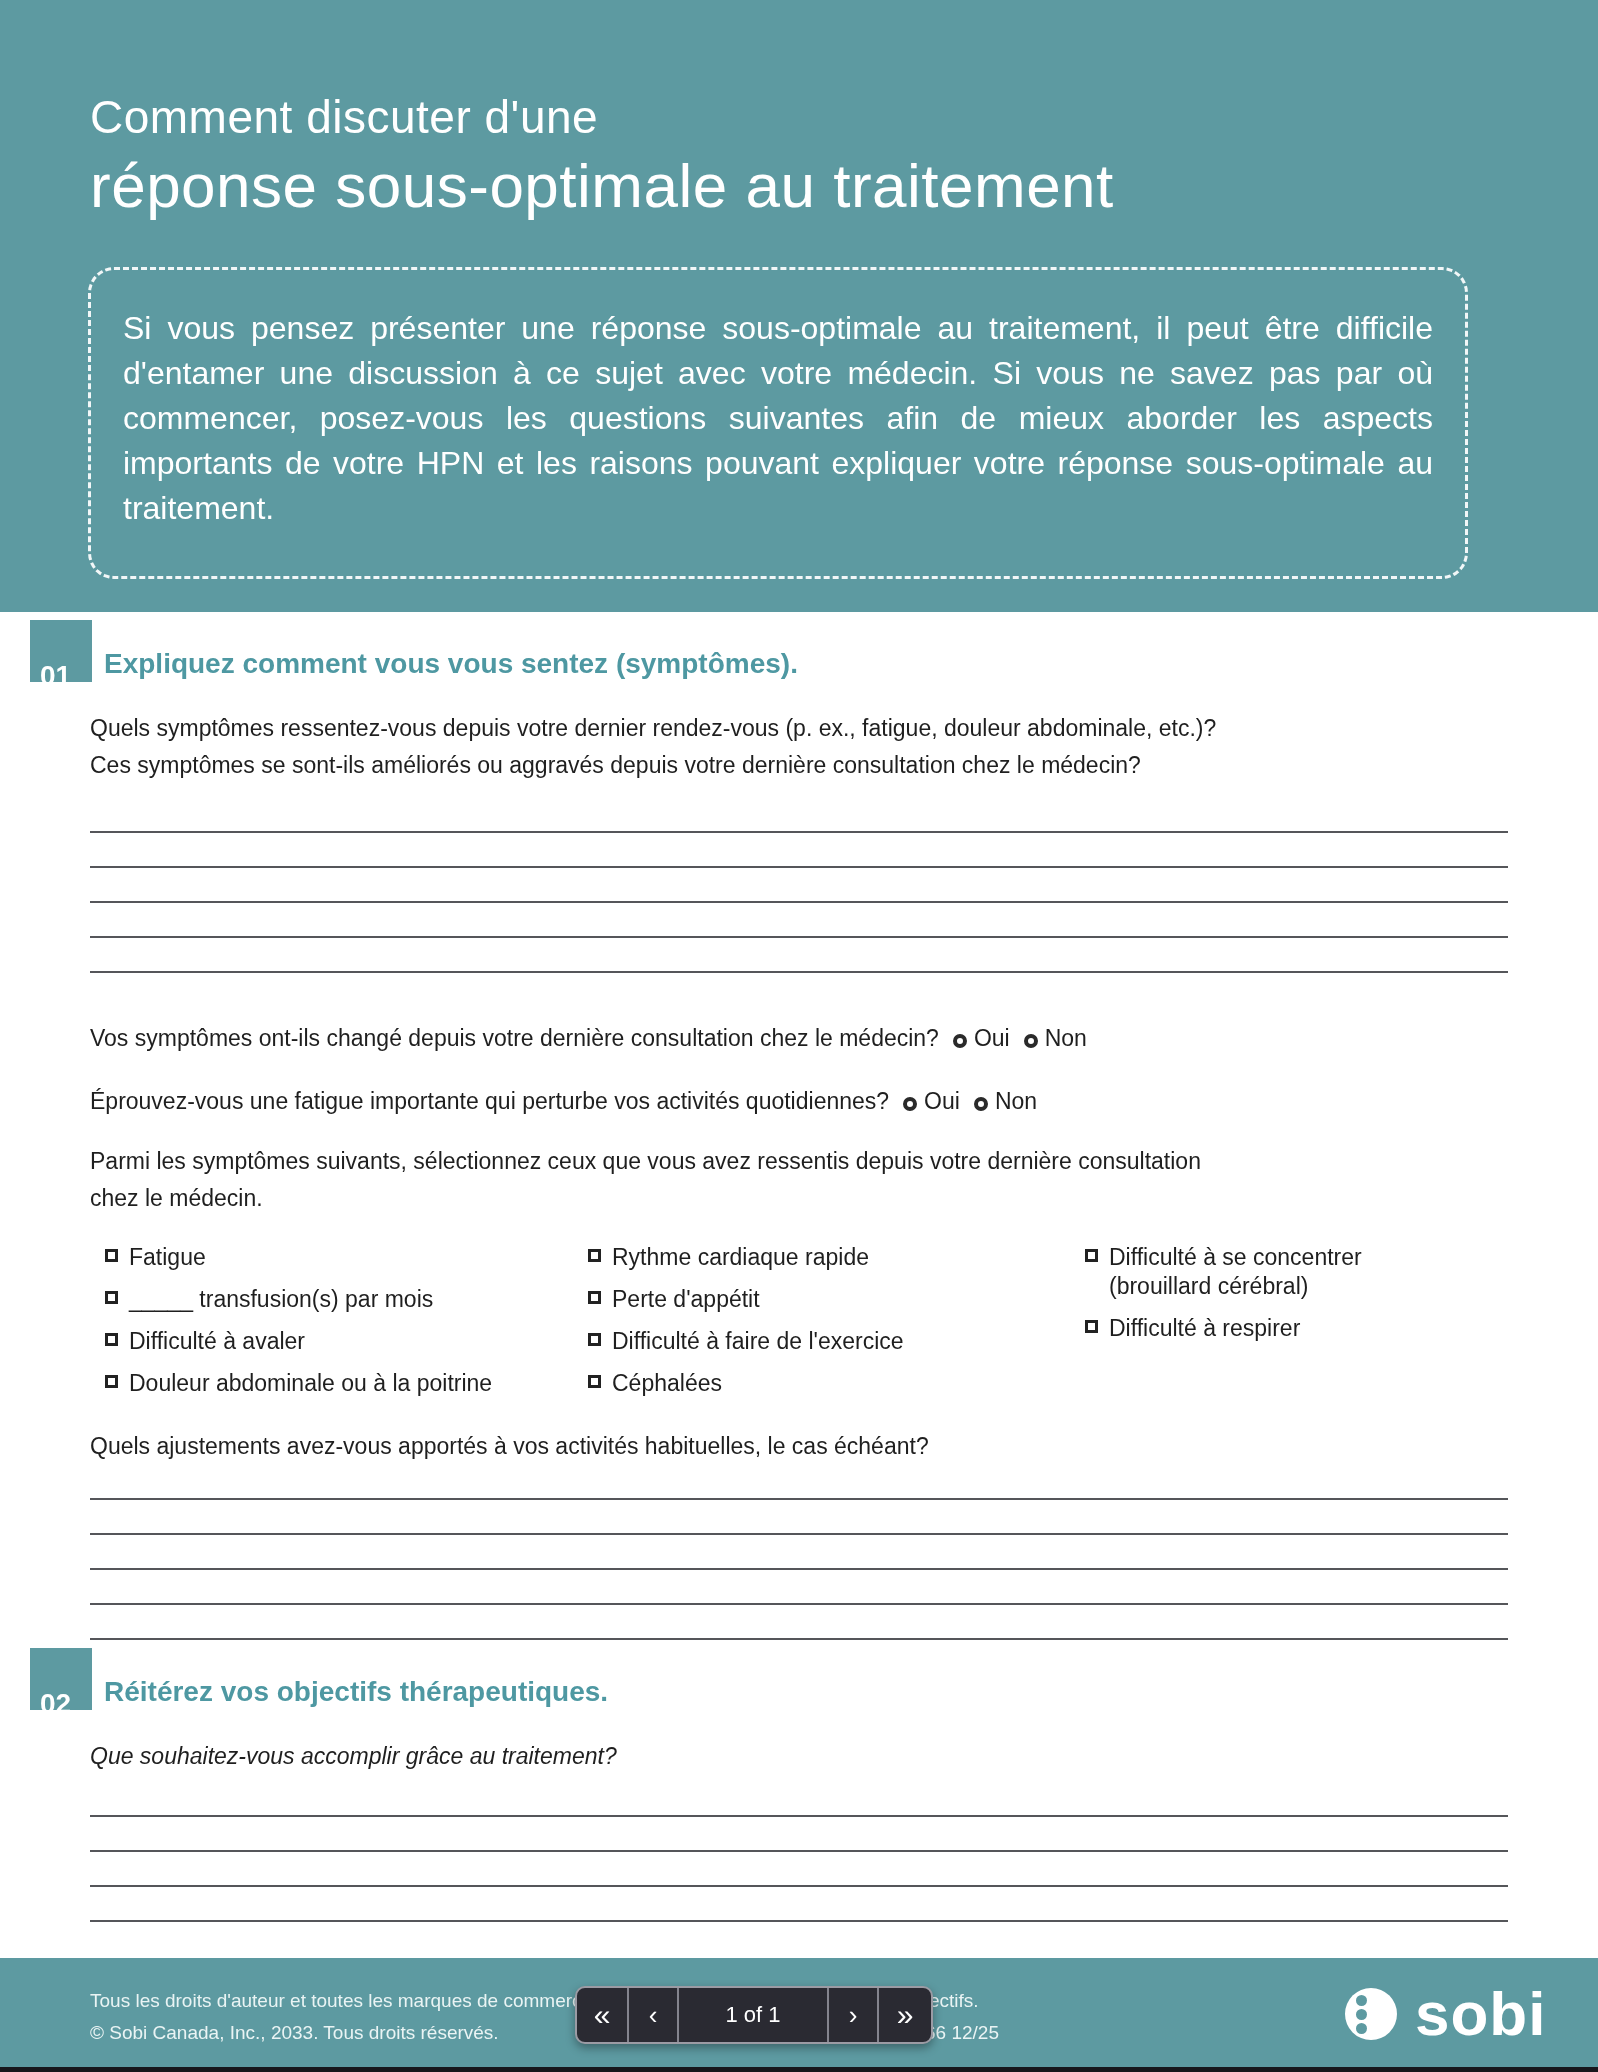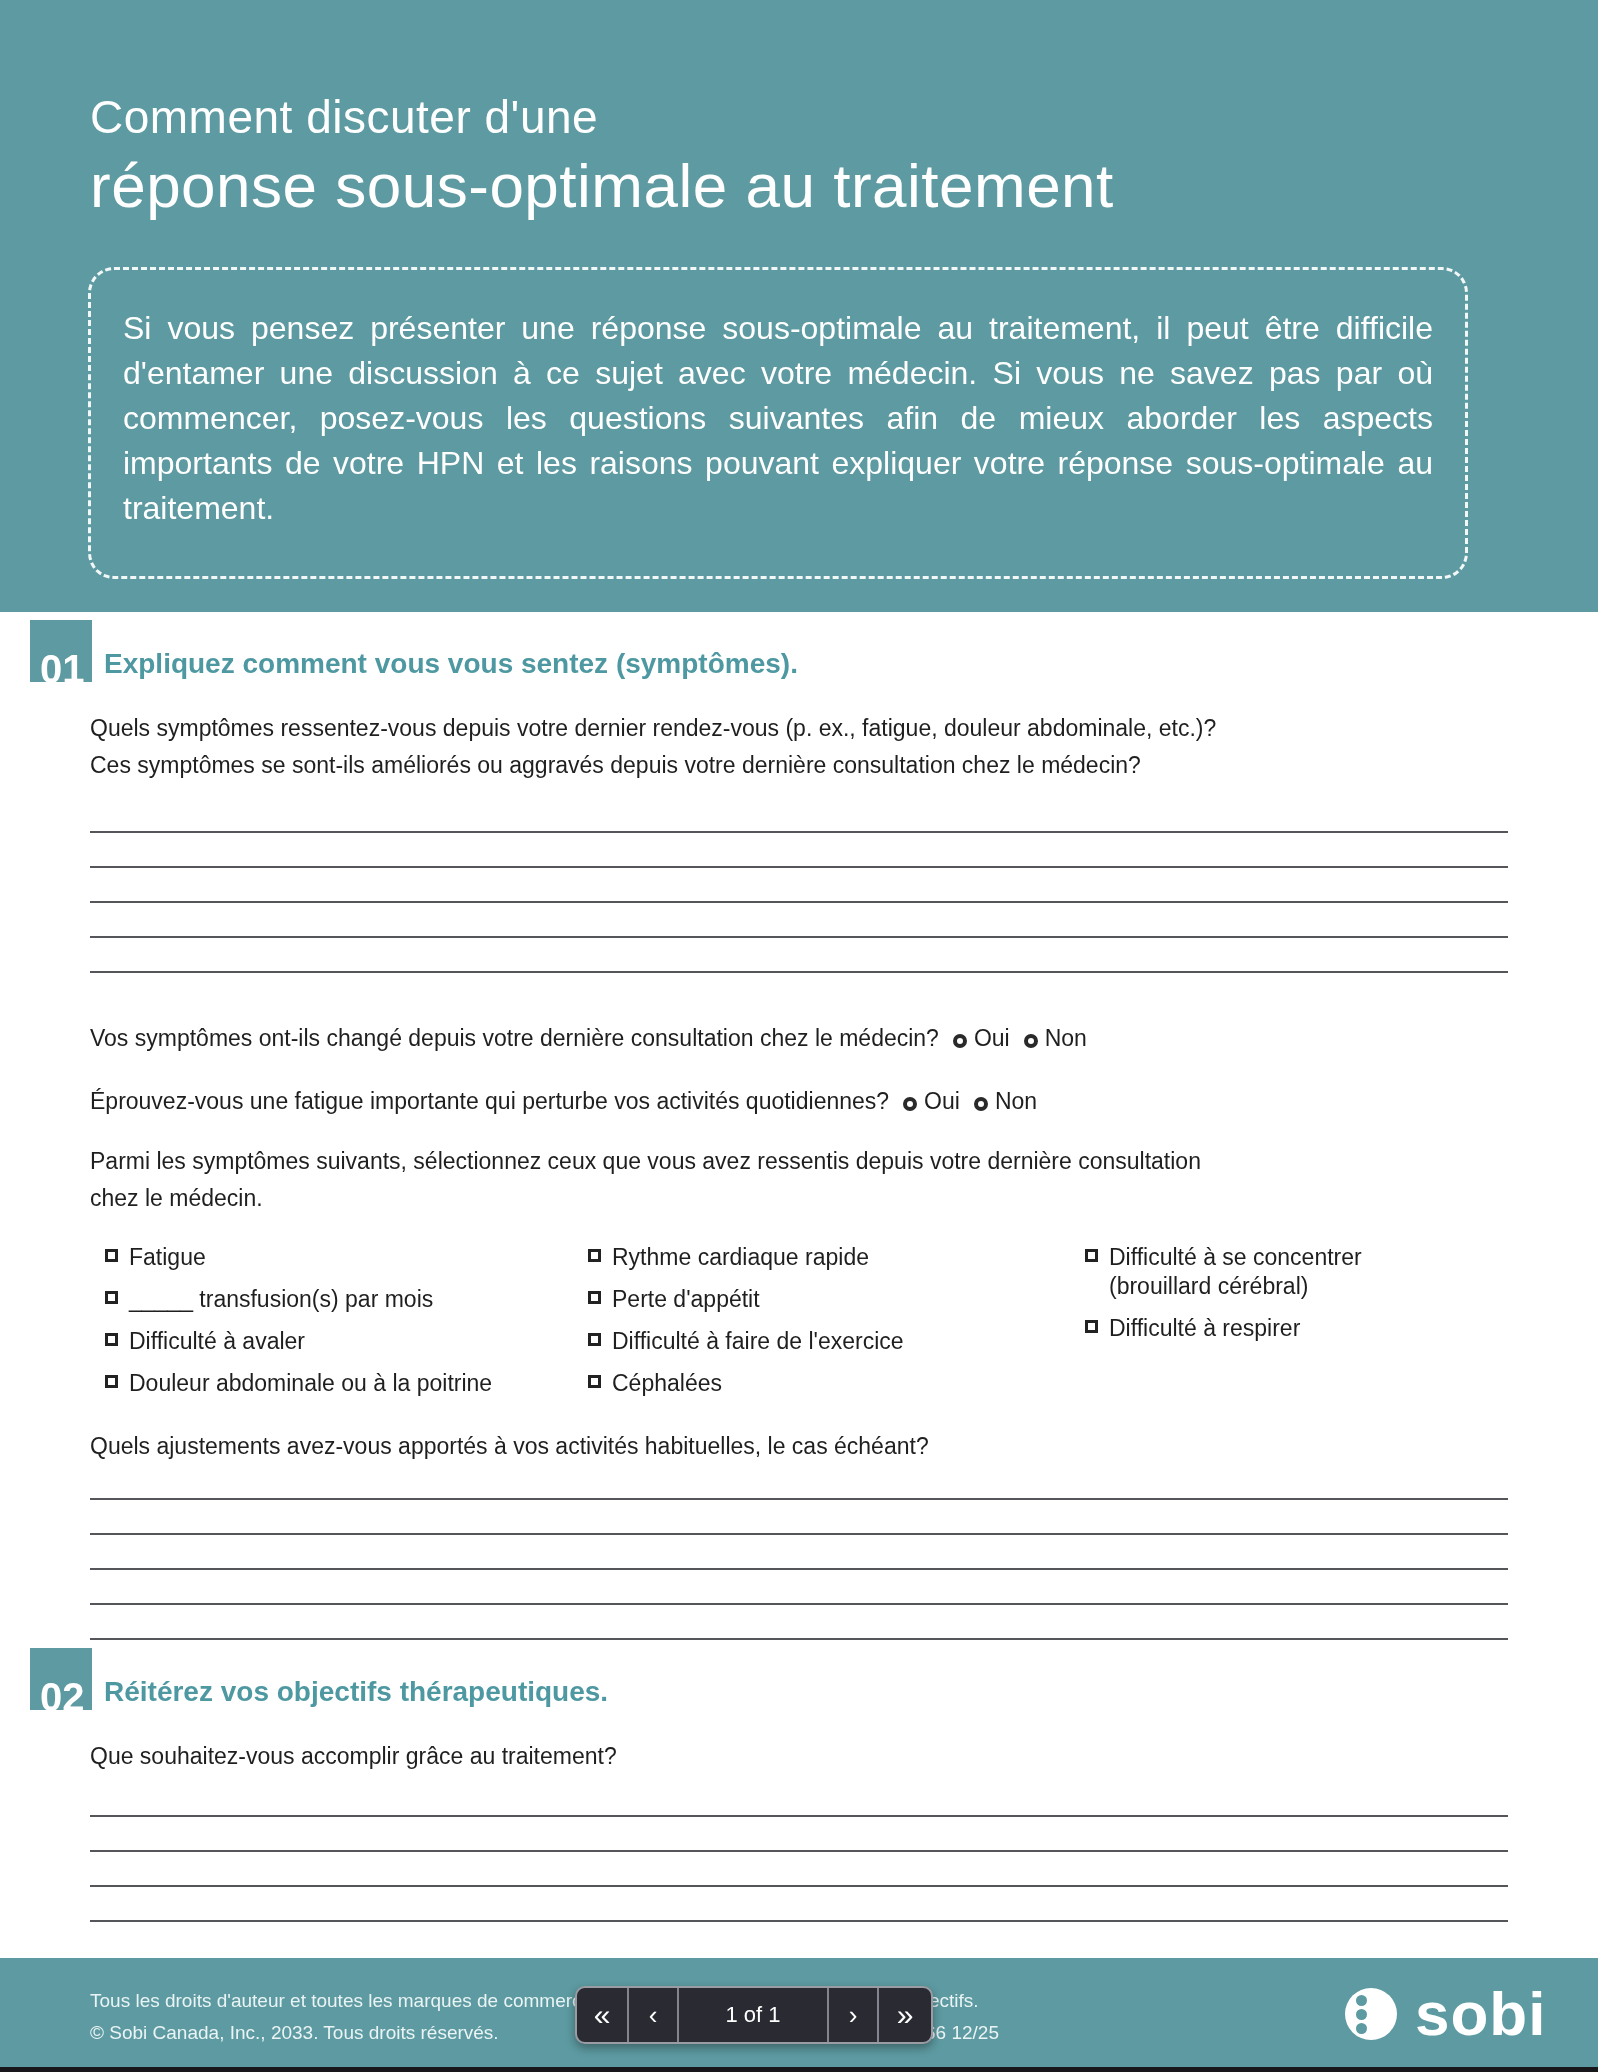--- a/index.html
+++ b/index.html
@@ -9,21 +9,21 @@
   
   .header { position:absolute; top:0; left:0; width:1598px; height:612px; background:#5d9aa1; }
   .title1 { position:absolute; left:90px; top:90px; color:#ffffff; font-size:46px; font-weight:400; letter-spacing:.5px; }
   .title2 { position:absolute; left:90px; top:150px; color:#ffffff; font-size:62px; font-weight:400; letter-spacing:.5px; }
   .intro-box { position:absolute; left:88px; top:267px; width:1380px; height:312px;
     border:3px dashed rgba(255,255,255,.92); border-radius:26px; padding:36px 32px;
     color:#ffffff; font-size:32px; line-height:45px; text-align:justify; }
 
   
   .badge { position:absolute; left:30px; width:62px; height:62px; background:#5d9aa1; }
-  .badge .num { position:absolute; left:10px; bottom:-10px; color:#ffffff; font-size:40px; font-weight:700; }
+  .badge .num { position:absolute; left:10px; bottom:-10px; color:#ffffff; font-size:28px; font-weight:700; }
   .sec-heading { position:absolute; left:104px; color:#4e98a2; font-size:28px; font-weight:700; }
 
   .para { position:absolute; left:90px; width:1418px; font-size:23px; line-height:37px; color:#1f1f1f; }
 
   .lines { position:absolute; left:90px; width:1418px; }
   .ln { height:35px; border-bottom:2px solid #55565a; }
 
   
   .yn { white-space:nowrap; }
   .radio { display:inline-block; width:14px; height:14px; border:4px solid #2a2a2a; border-radius:50%;
@@ -162,21 +162,21 @@
     <div class="ln"></div>
     <div class="ln"></div>
     <div class="ln"></div>
   </div>
 
   <div class="badge" style="top:1648px;padding-left:11px;">
     <div class="num">02</div>
   </div>
   <div class="sec-heading" style="top:1676px;">Réitérez vos objectifs thérapeutiques.</div>
 
-  <div class="para" style="top:1738px;">Que souhaitez-vous accomplir grâce au traitement?</div>
+  <div class="para" style="top:1738px;font-style:italic;">Que souhaitez-vous accomplir grâce au traitement?</div>
 
   <div class="lines" style="top:1782px;">
     <div class="ln"></div>
     <div class="ln"></div>
     <div class="ln"></div>
     <div class="ln"></div>
   </div>
 
   <div class="footer">
     <div class="f-text f-line1">Tous les droits d'auteur et toutes les marques de commerce appartiennent à leurs propriétaires respectifs.</div>

